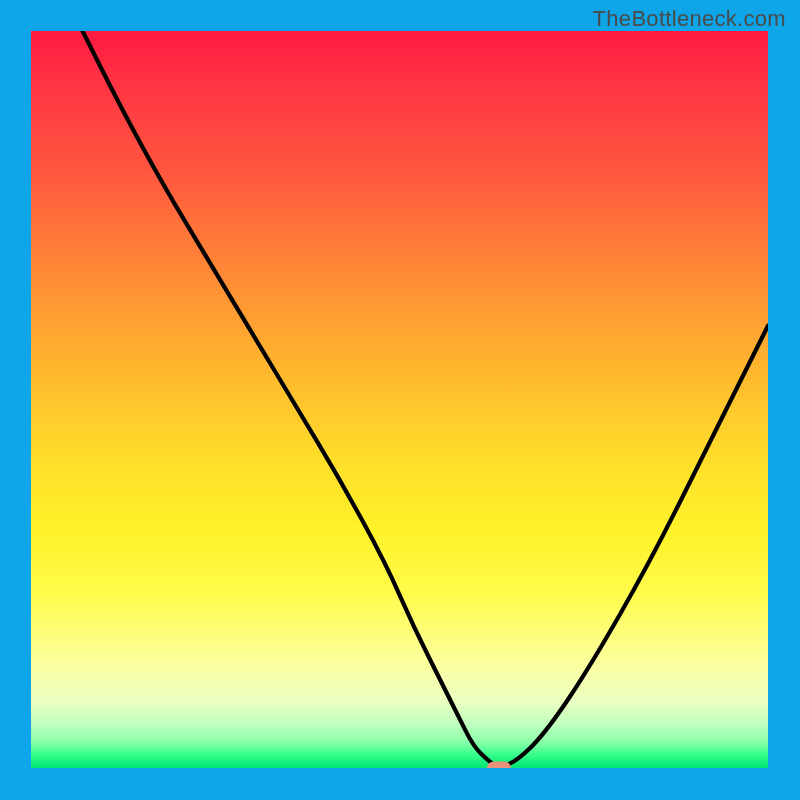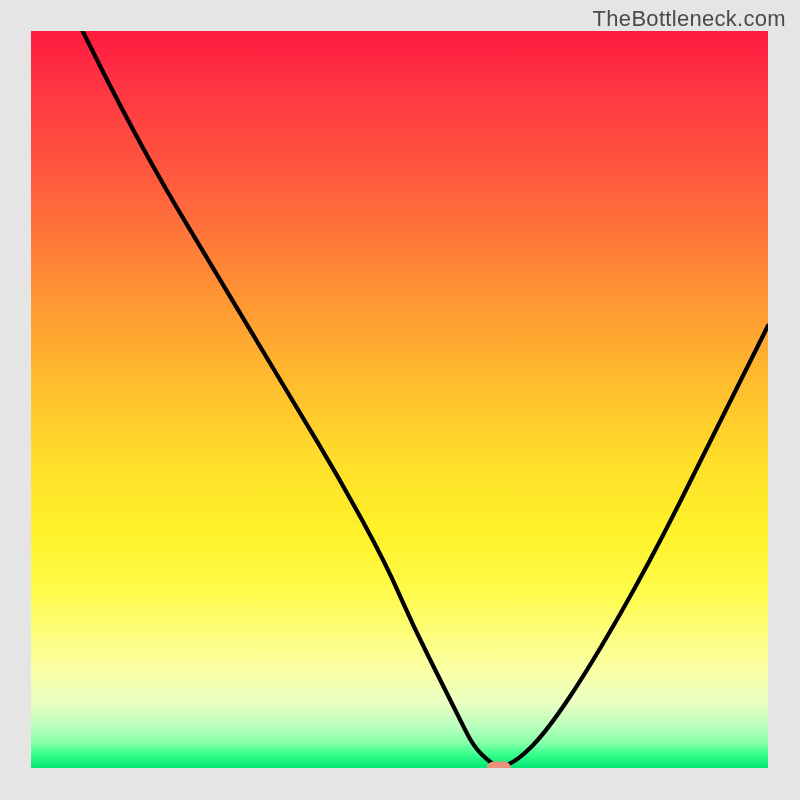--- a/index.html
+++ b/index.html
@@ -10,21 +10,21 @@
     background: #000;
     font-family: Arial, Helvetica, sans-serif;
     overflow: hidden;
   }
   .frame {
     position: absolute;
     left: 0;
     top: 0;
     width: 800px;
     height: 800px;
-    background: #e5e5e5;
+    background: #0ea5e9;
   }
   .watermark {
     position: absolute;
     top: 6px;
     right: 14px;
     color: #4a4a4a;
     font-size: 22px;
     font-weight: 500;
     letter-spacing: 0.3px;
     user-select: none;

